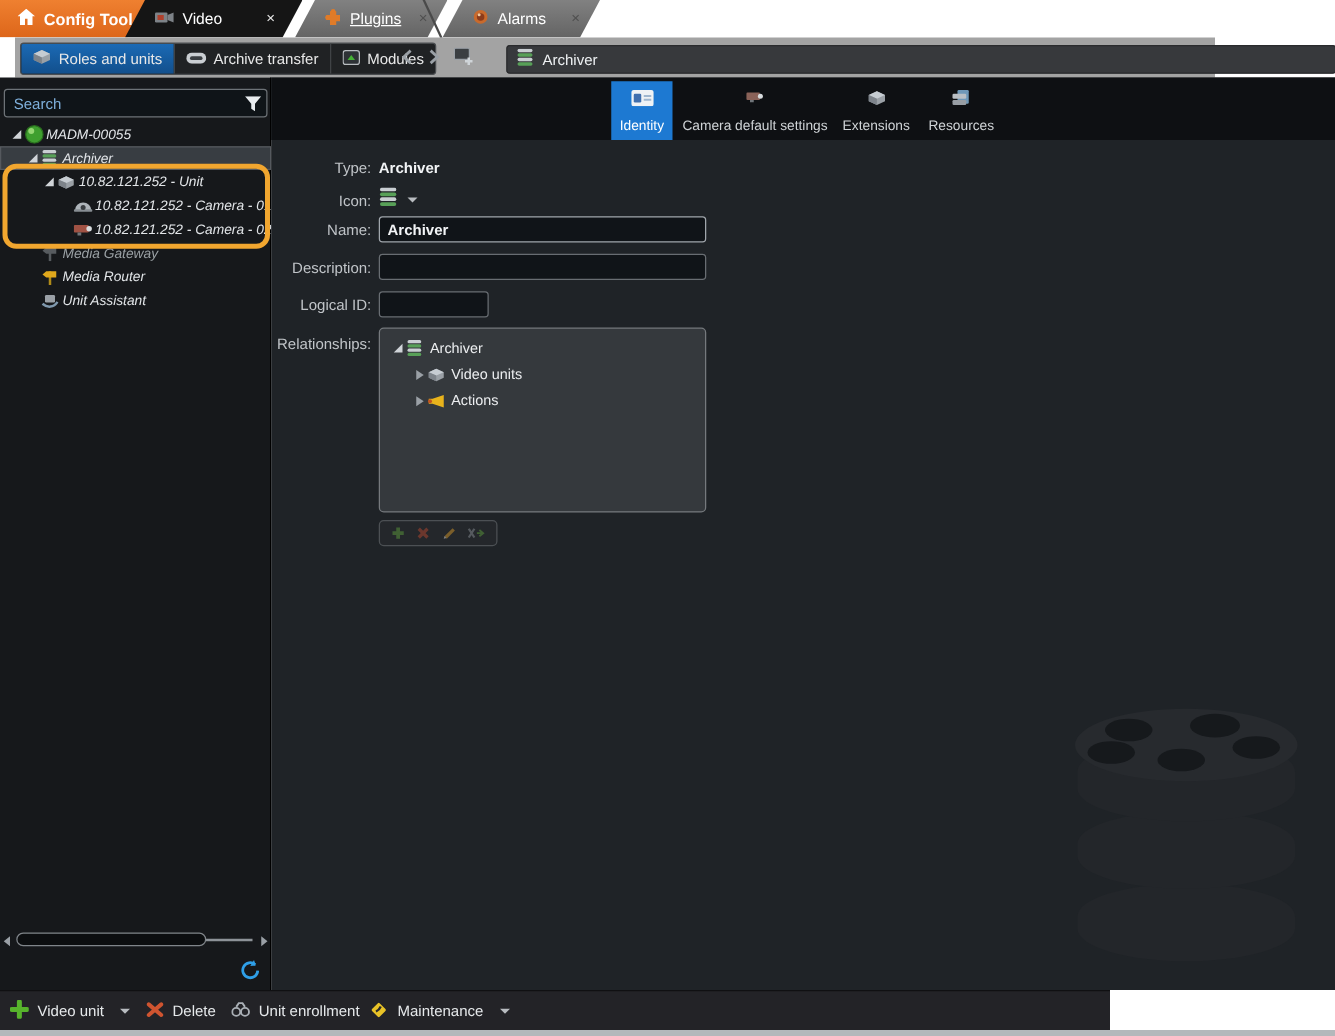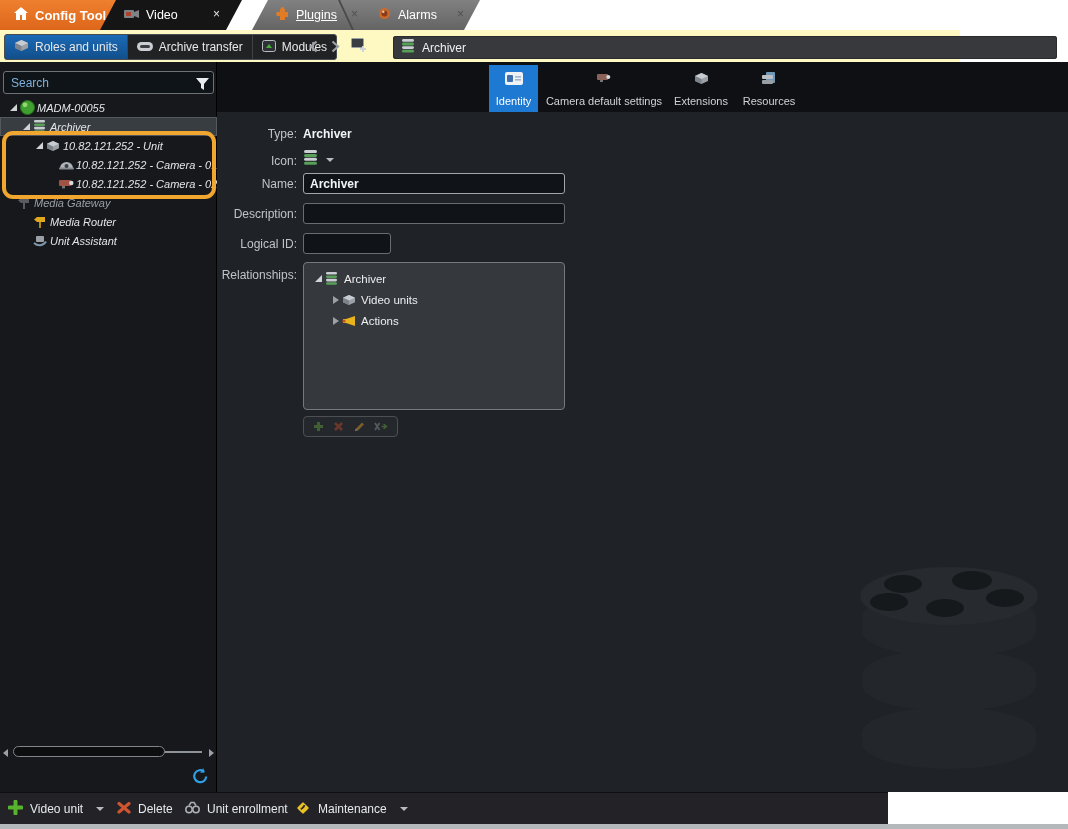--- a/index.html
+++ b/index.html
@@ -6,28 +6,28 @@
   #win{position:relative;width:1068px;height:829px;overflow:hidden;
        font-family:"Liberation Sans",sans-serif;background:#fff;}
   
   .tabbar{position:absolute;left:0;top:0;width:1068px;height:30px;background:#fff;}
   .apptab{position:absolute;top:0;height:30px;display:flex;align-items:center;
           padding-left:24px;box-sizing:border-box;color:#fff;font-size:12.5px;gap:7px;
           clip-path:polygon(16px 0,100% 0,calc(100% - 16px) 100%,0 100%);cursor:pointer;}
   .apptab.first{clip-path:polygon(0 0,100% 0,calc(100% - 16px) 100%,0 100%);padding-left:14px;}
   .tab-config{left:0;width:118px;background:linear-gradient(#ef8030,#dd661a);z-index:4;font-weight:bold;font-size:13px;}
   .tab-video{left:100px;width:142px;background:#151515;z-index:5;}
-  .tab-plugins{left:252px;width:122px;background:linear-gradient(#818181,#646464);z-index:3;text-decoration:underline;}
+  .tab-plugins{left:236px;width:122px;background:linear-gradient(#818181,#646464);z-index:3;text-decoration:underline;}
   .tab-alarms{left:354px;width:126px;background:linear-gradient(#818181,#646464);z-index:2;}
   .tabdiv{position:absolute;left:352px;top:0;width:2px;height:30px;background:#4a4a4a;
           transform:skewX(25deg);transform-origin:bottom;z-index:4;}
   .tclose{position:absolute;right:16px;top:7px;font-size:12px;color:#e8e8e8;line-height:14px;}
   .tclose.dim{color:#4f4f4f;}
   
-  .toolbar{position:absolute;left:0;top:30px;width:960px;height:32px;background:#fef9c3;}
+  .toolbar{position:absolute;left:12px;top:30px;width:960px;height:32px;background:#a3a3a3;}
   .seggroup{position:absolute;left:4px;top:4px;height:24px;display:flex;border:1px solid #4a4d50;
             border-radius:3px;overflow:hidden;background:#202224;}
   .seg{display:flex;align-items:center;gap:6px;padding:0 9px;font-size:12px;color:#e8e8e8;
        border-right:1px solid #404346;cursor:pointer;}
   .seg:last-child{border-right:none;}
   .seg.sel{background:linear-gradient(#1b6ab5,#124f8c);}
   .navbtn{position:absolute;top:9px;cursor:pointer;}
   .breadcrumb{position:absolute;left:393px;top:6px;width:664px;height:23px;background:#37393c;
               border-radius:3px;box-shadow:inset 0 0 0 1px #2a2b2d;display:flex;align-items:center;
               gap:7px;padding-left:8px;box-sizing:border-box;color:#eef1f3;font-size:12px;}
@@ -243,21 +243,21 @@
         <span class="tw"></span>
         <span class="ticon">
             <svg width="15" height="11">
               <rect x="0" y="2" width="12" height="6" rx="1" fill="#a05244"></rect>
               <circle cx="12.3" cy="5" r="2.2" fill="#d8dcde"></circle>
               <rect x="3" y="8" width="3" height="2.4" fill="#6f7479"></rect>
             </svg>
           </span>
         <span class="tlabel">10.82.121.252 - Camera - 02</span>
       </div>
-      <div class="srow dim" style="padding-left:4px">
+      <div class="srow dim" style="padding-left:20px">
         <span class="tw"></span>
         <span class="ticon" style="opacity:.55">
             <svg width="13" height="13">
               <rect x="6" y="2" width="2" height="11" fill="#8d9298"></rect>
               <path d="M12 2H4L1 4.5 4 7h8z" fill="#8d9298"></path>
             </svg>
           </span>
         <span class="tlabel">Media Gateway</span>
       </div>
       <div class="srow" style="padding-left:20px">

